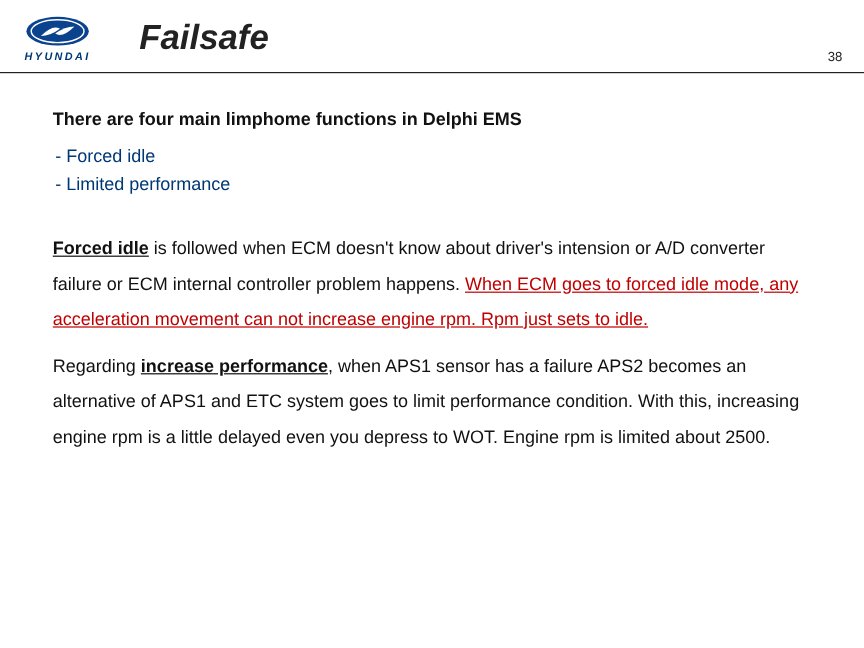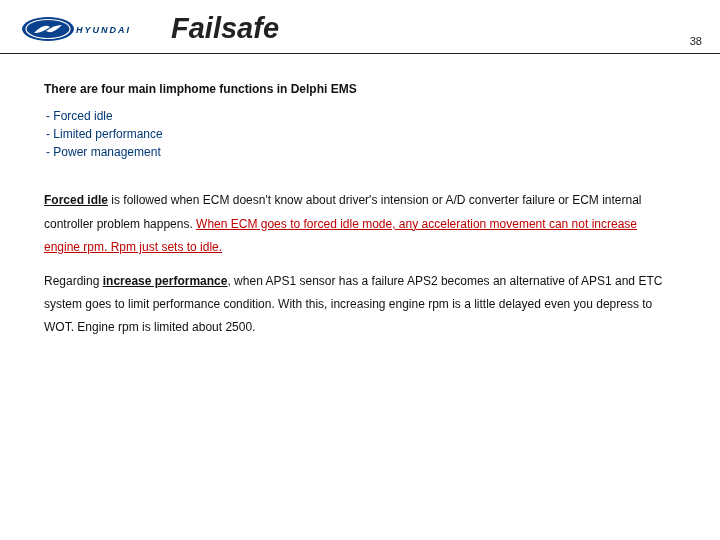--- a/index.html
+++ b/index.html
@@ -12,21 +12,21 @@
     position: relative;
   }
   .header {
     display: flex;
     align-items: center;
     padding: 12px 20px 8px 20px;
     position: relative;
   }
   .logo-wrap {
     display: flex;
-    flex-direction: row;
+    flex-direction: column;
     align-items: center;
     margin-right: 40px;
   }
   .logo-ellipse {
     width: 56px;
     height: 28px;
     position: relative;
   }
   .brand-text {
     font-size: 9px;
@@ -49,21 +49,21 @@
     font-size: 11px;
     color: #222;
   }
   .divider {
     border: none;
     border-top: 1px solid #222;
     margin: 0;
   }
   .content {
     padding: 24px 44px 0 44px;
-    font-size: 12px;
+    font-size: 15px;
     color: #111;
     line-height: 1.95;
   }
   .intro-heading {
     font-weight: bold;
     margin-bottom: 6px;
   }
   .func-list {
     list-style: none;
     margin-bottom: 28px;
@@ -105,21 +105,20 @@
   <div class="page-num">38</div>
 </div>
 <hr class="divider">
 
 <div class="content">
   <div class="intro-heading">There are four main limphome functions in Delphi EMS</div>
 
   <ul class="func-list">
     <li>- Forced idle</li>
     <li>- Limited performance</li>
-    <li>- Power management</li>
   </ul>
 
   <p class="para">
     <span class="bold-underline">Forced idle</span><span> is followed when ECM doesn't know about driver's intension or A/D converter failure or ECM internal controller problem happens. </span><span class="red-underline">When ECM goes to forced idle mode, any acceleration movement can not increase engine rpm. Rpm just sets to idle.</span><span></span>
   </p>
 
   <p class="para">
     <span>Regarding </span><span class="bold-underline">increase performance</span><span>, when APS1 sensor has a failure APS2 becomes an alternative of APS1 and ETC system goes to limit performance condition. With this, increasing engine rpm is a little delayed even you depress to WOT. Engine rpm is limited about 2500.</span>
   </p>
 </div>

